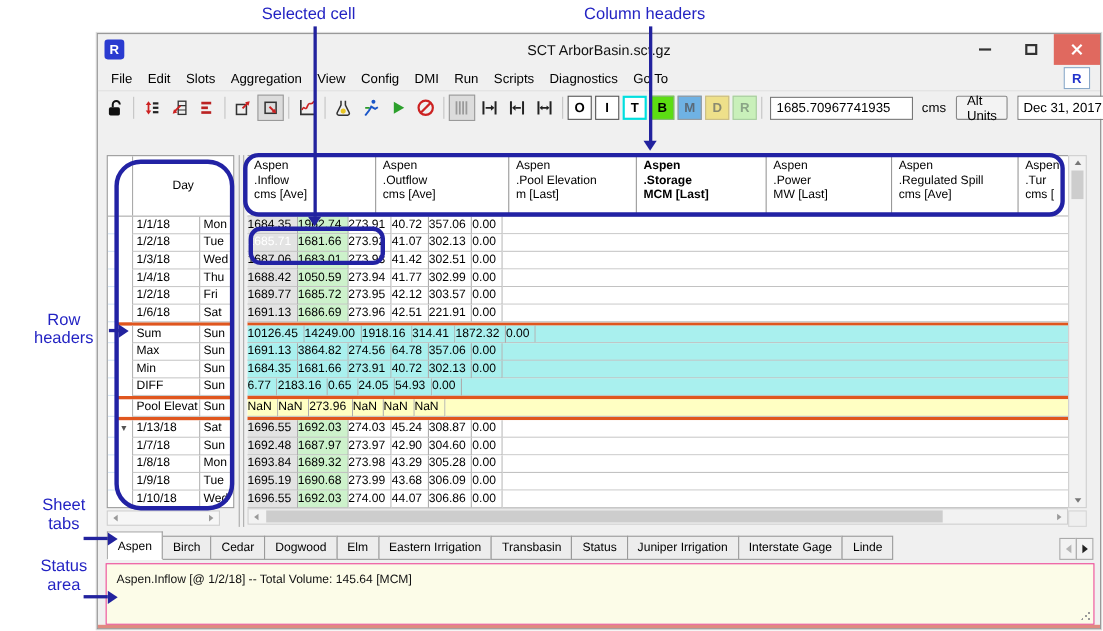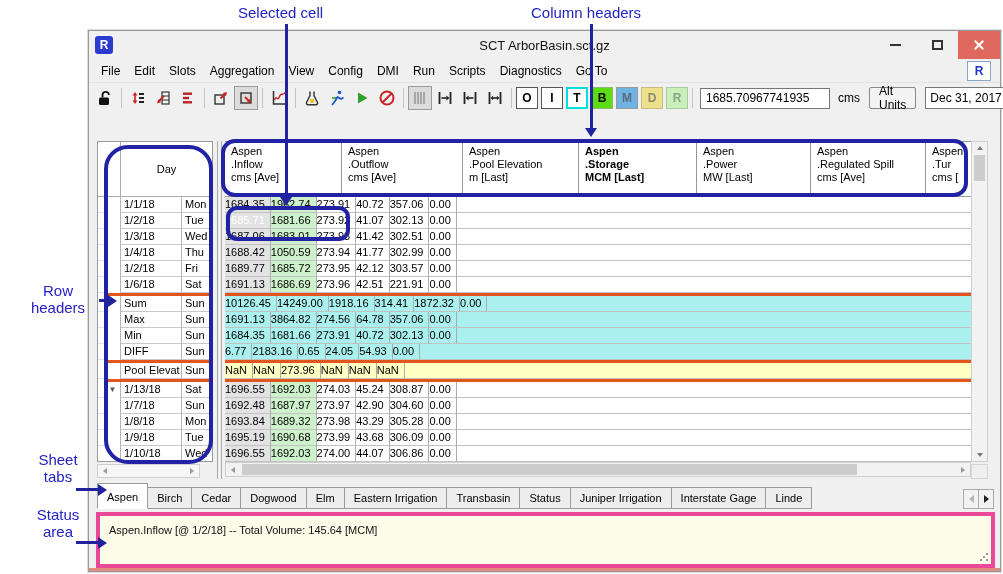--- a/index.html
+++ b/index.html
@@ -120,21 +120,21 @@
   .stab + .stab { margin-left: -1px; text-align: right; }
   .stab.active { background: #fff; height: 26px; padding-top: 7px; z-index: 2; position: relative; border-bottom-color: #fff; }
   .tab-scroll { display: flex; margin-left: 2px; }
   .tsb { width: 16px; height: 20px; border: 1px solid #aaa; background: #f2f2f2; display: flex; align-items: center; justify-content: center; }
   .tsb + .tsb { margin-left: -1px; }
   .tri-l-t { border: 4px solid transparent; border-right: 5px solid #b5b5b5; border-left: none; width: 0; height: 0; }
   .tri-r-t { border: 4px solid transparent; border-left: 5px solid #222; border-right: none; width: 0; height: 0; }
 
   
   .status { position: absolute; top: 481px; left: 7px; width: 899px; height: 56px; background: #fcfce8;
-            border: 4px solid #ec4899; padding: 8px 9px; font-size: 11px; color: #111; }
+            border: 1px solid #ec4899; padding: 8px 9px; font-size: 11px; color: #111; }
   .status .l1 { margin-bottom: 12px; }
   .grip { position: absolute; right: 3px; bottom: 3px; width: 8px; height: 8px;
           background: radial-gradient(circle 1px at 7px 1px, #999 99%, transparent), radial-gradient(circle 1px at 7px 7px, #999 99%, transparent), radial-gradient(circle 1px at 1px 7px, #999 99%, transparent), radial-gradient(circle 1px at 4px 4px, #999 99%, transparent); }
 
   
   .ann { position: absolute; color: #2323c3; font-size: 15px; z-index: 40; line-height: 17px; }
   .ann.center { text-align: center; width: 80px; }
   .vline { position: absolute; width: 3px; background: #22229e; z-index: 40; }
   .hline-ann { position: absolute; height: 3px; background: #22229e; z-index: 40; }
   .head-down { position: absolute; width: 0; height: 0; border-left: 6px solid transparent; border-right: 6px solid transparent;

